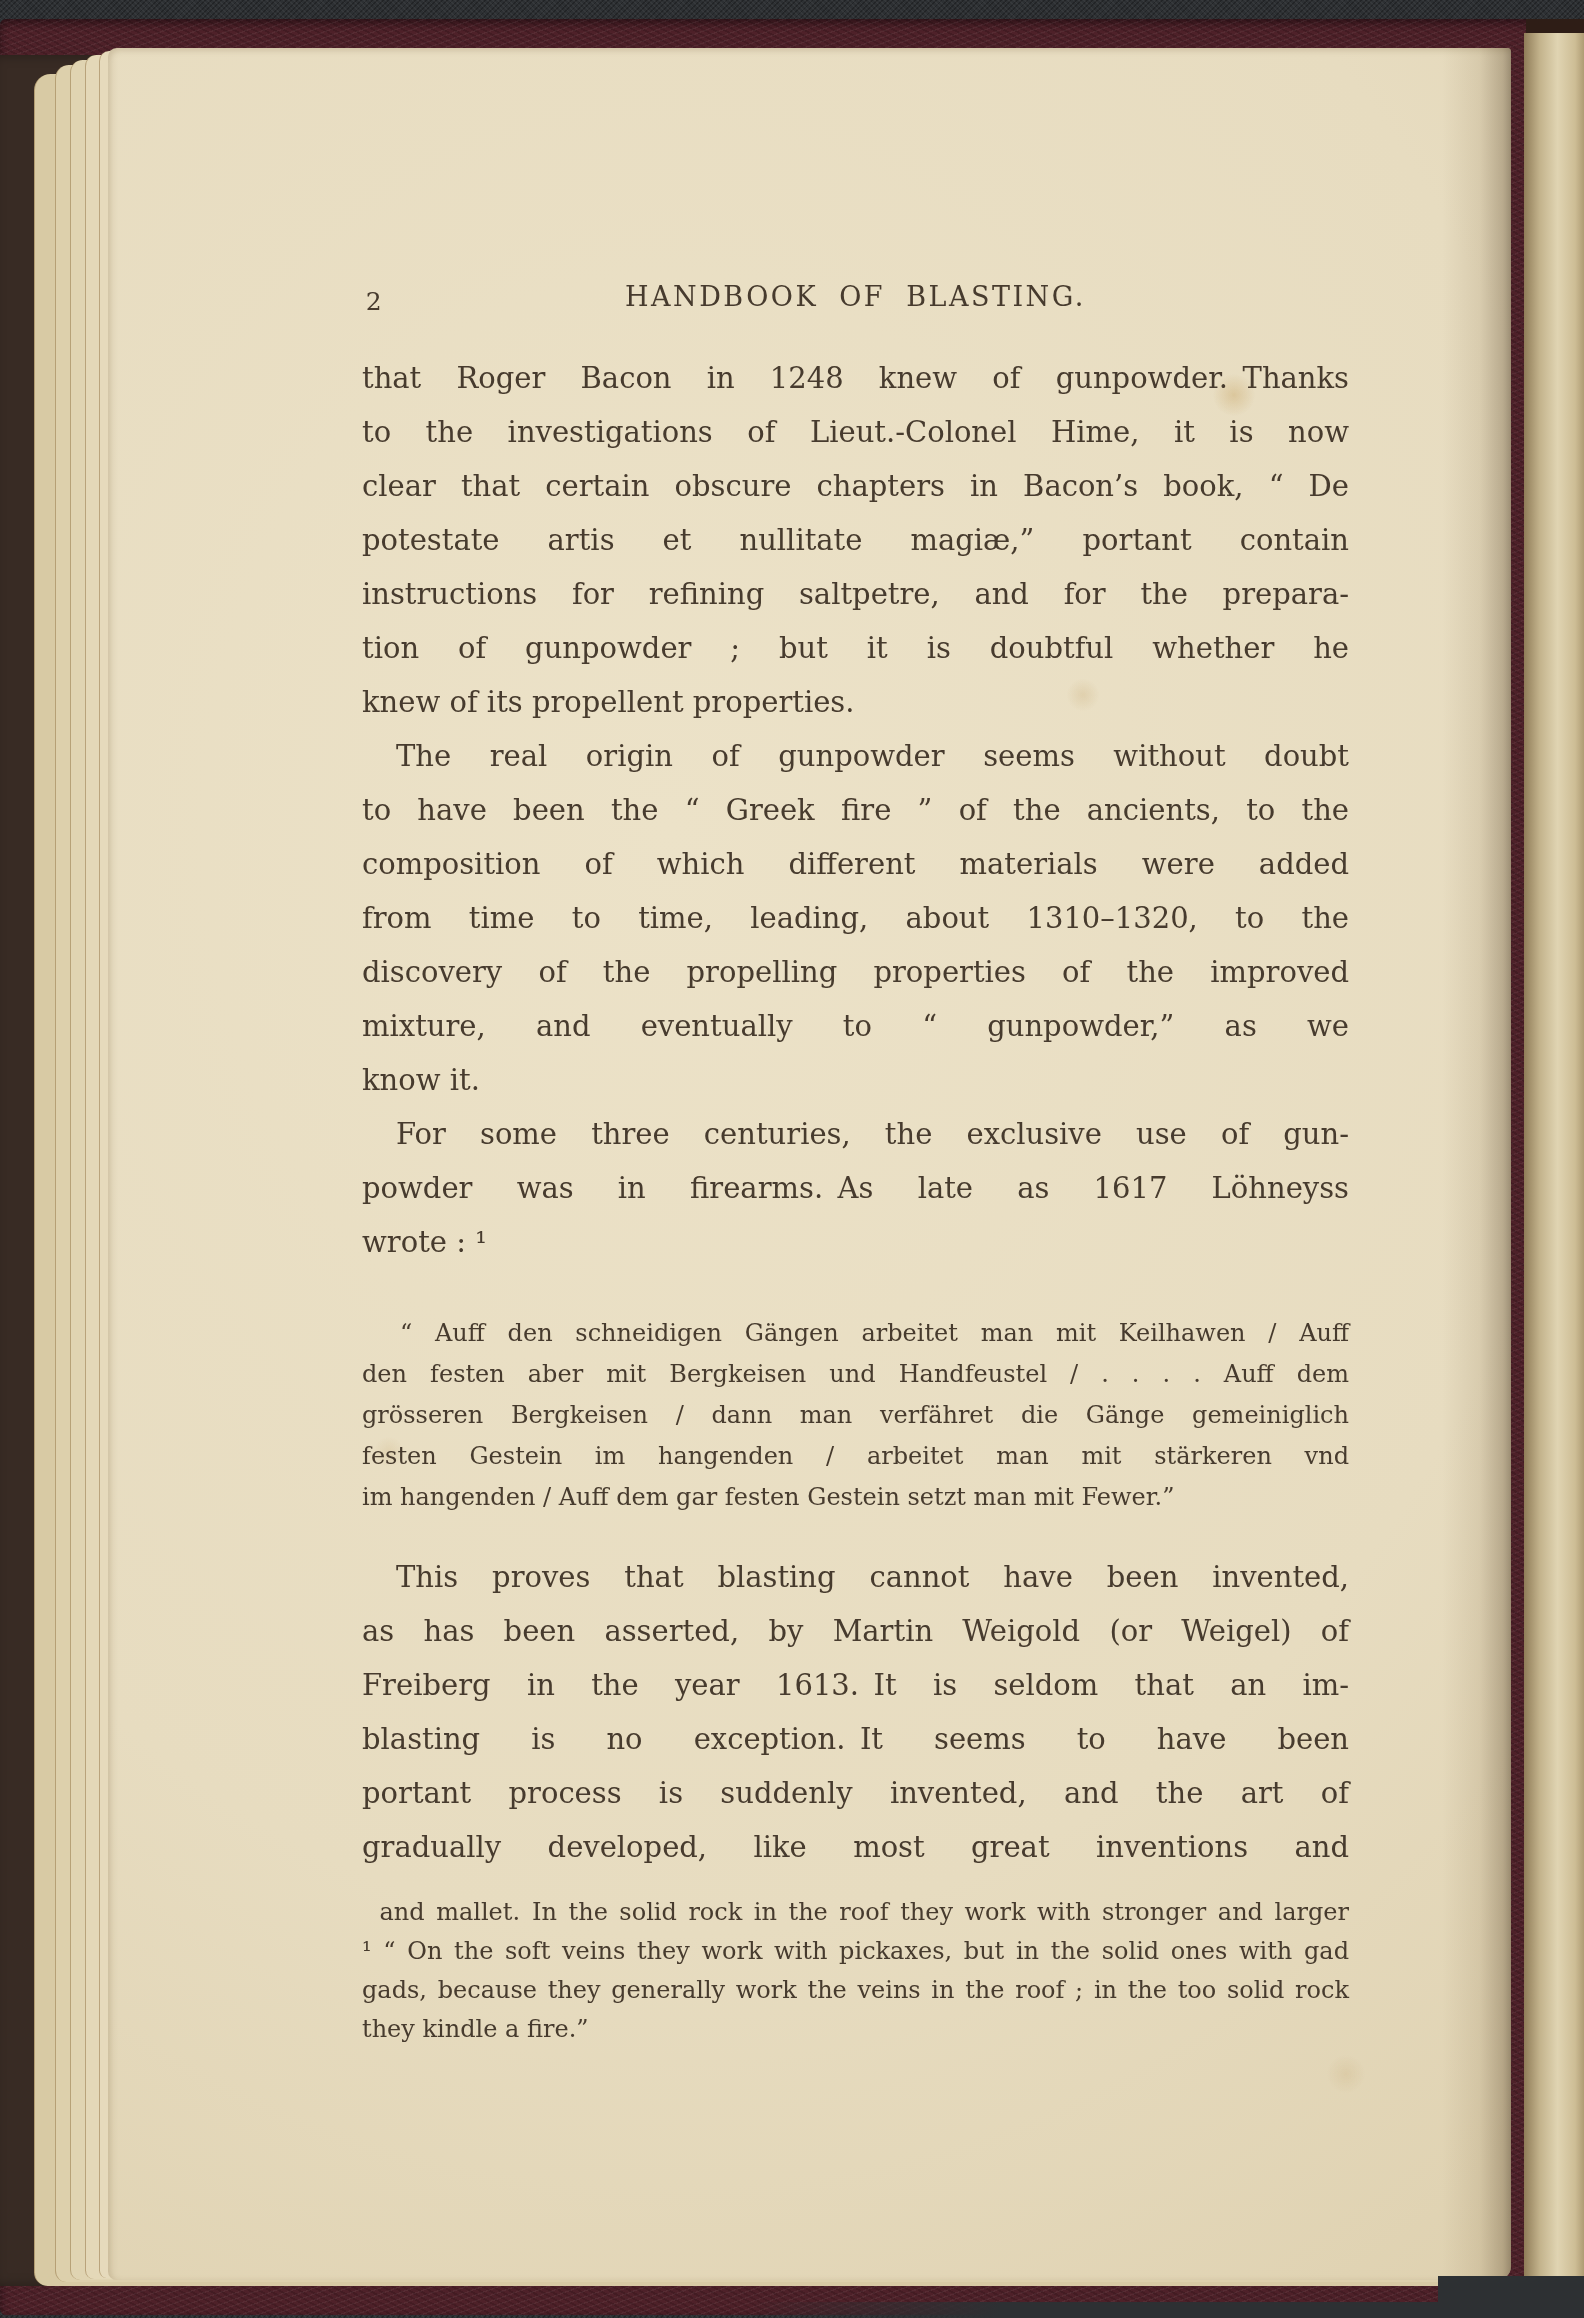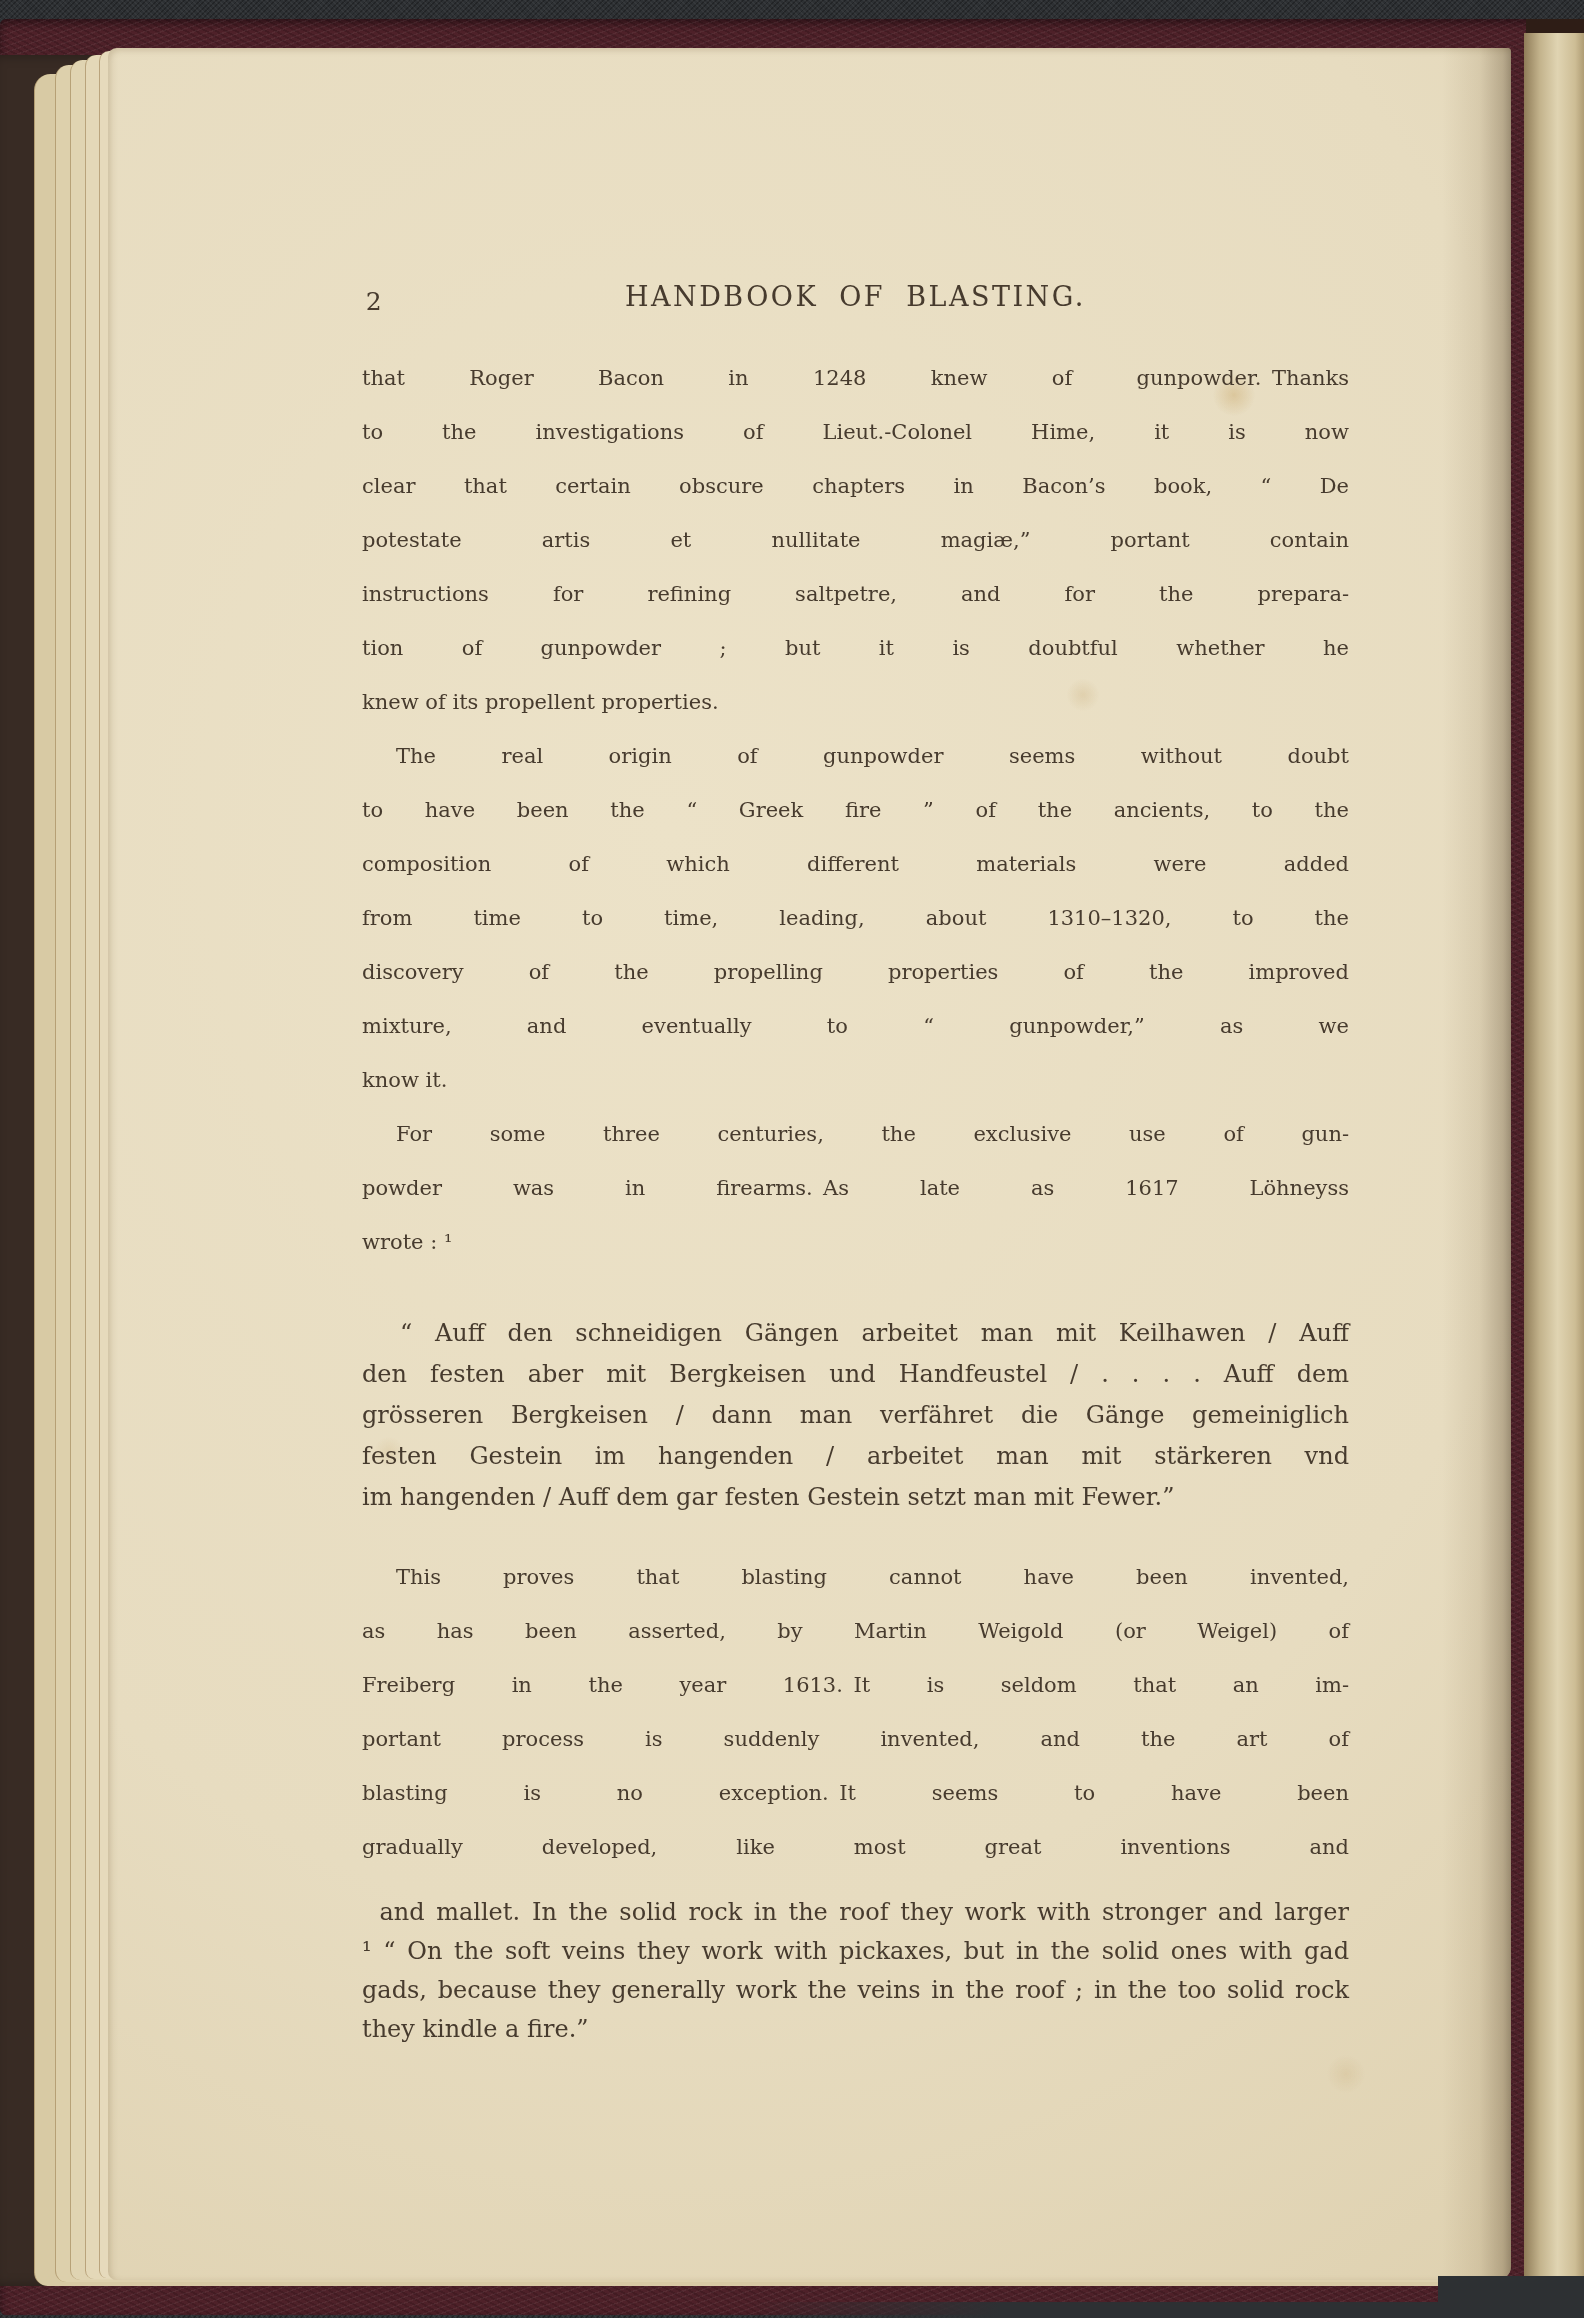--- a/index.html
+++ b/index.html
@@ -55,21 +55,21 @@
 
   
   .text-block{position:absolute;left:254px;top:230px;width:987px;color:#473b2e;}
   .header{position:relative;height:38px;}
   .pagenum{position:absolute;left:3.8px;bottom:2.5px;font-size:25px;line-height:1;}
   .title{text-align:center;font-size:27px;line-height:38px;letter-spacing:2.5px;word-spacing:10px;}
   .body-text{margin-top:35px;}
   .para{margin:0;}
   .para .line{text-align:justify;text-align-last:left;}
   .para .line.j{text-align-last:justify;}
-  .para.body .line{font-size:21px;line-height:54px;}
+  .para.body .line{font-size:29px;line-height:54px;}
   .para.quote .line{font-size:24px;line-height:41px;}
   .para.footnote .line{font-size:24px;line-height:39px;}
   .para.body.indent .line:first-child{text-indent:34px;}
   .para.quote{margin:0 0 32px 0;}
   .para.quote.indent .line:first-child{text-indent:38px;margin-top:44px;}
   .para.footnote{margin-top:19px;}
   .para.footnote.indent .line:first-child{text-indent:17.5px;}
 </style>
 </head>
 <body>
@@ -128,22 +128,22 @@
             <div class="line j">“ Auff den schneidigen Gängen arbeitet man mit Keilhawen / Auff</div>
             <div class="line j">den festen aber mit Bergkeisen und Handfeustel / . . . . Auff dem</div>
             <div class="line j">grösseren Bergkeisen / dann man verfähret die Gänge gemeiniglich</div>
             <div class="line j">festen Gestein im hangenden / arbeitet man mit stärkeren vnd</div>
             <div class="line">im hangenden / Auff dem gar festen Gestein setzt man mit Fewer.”</div>
           </div>
           <div class="para body indent">
             <div class="line j">This proves that blasting cannot have been invented,</div>
             <div class="line j">as has been asserted, by Martin Weigold (or Weigel) of</div>
             <div class="line j">Freiberg in the year 1613. It is seldom that an im-</div>
+            <div class="line j">blasting is no exception. It seems to have been</div>
             <div class="line j">portant process is suddenly invented, and the art of</div>
-            <div class="line j">blasting is no exception. It seems to have been</div>
             <div class="line j">gradually developed, like most great inventions and</div>
           </div>
           <div class="para footnote indent">
             <div class="line j">and mallet. In the solid rock in the roof they work with stronger and larger</div>
             <div class="line j">¹ “ On the soft veins they work with pickaxes, but in the solid ones with gad</div>
             <div class="line j">gads, because they generally work the veins in the roof ; in the too solid rock</div>
             <div class="line">they kindle a fire.”</div>
           </div>
         </div>
     </div>

